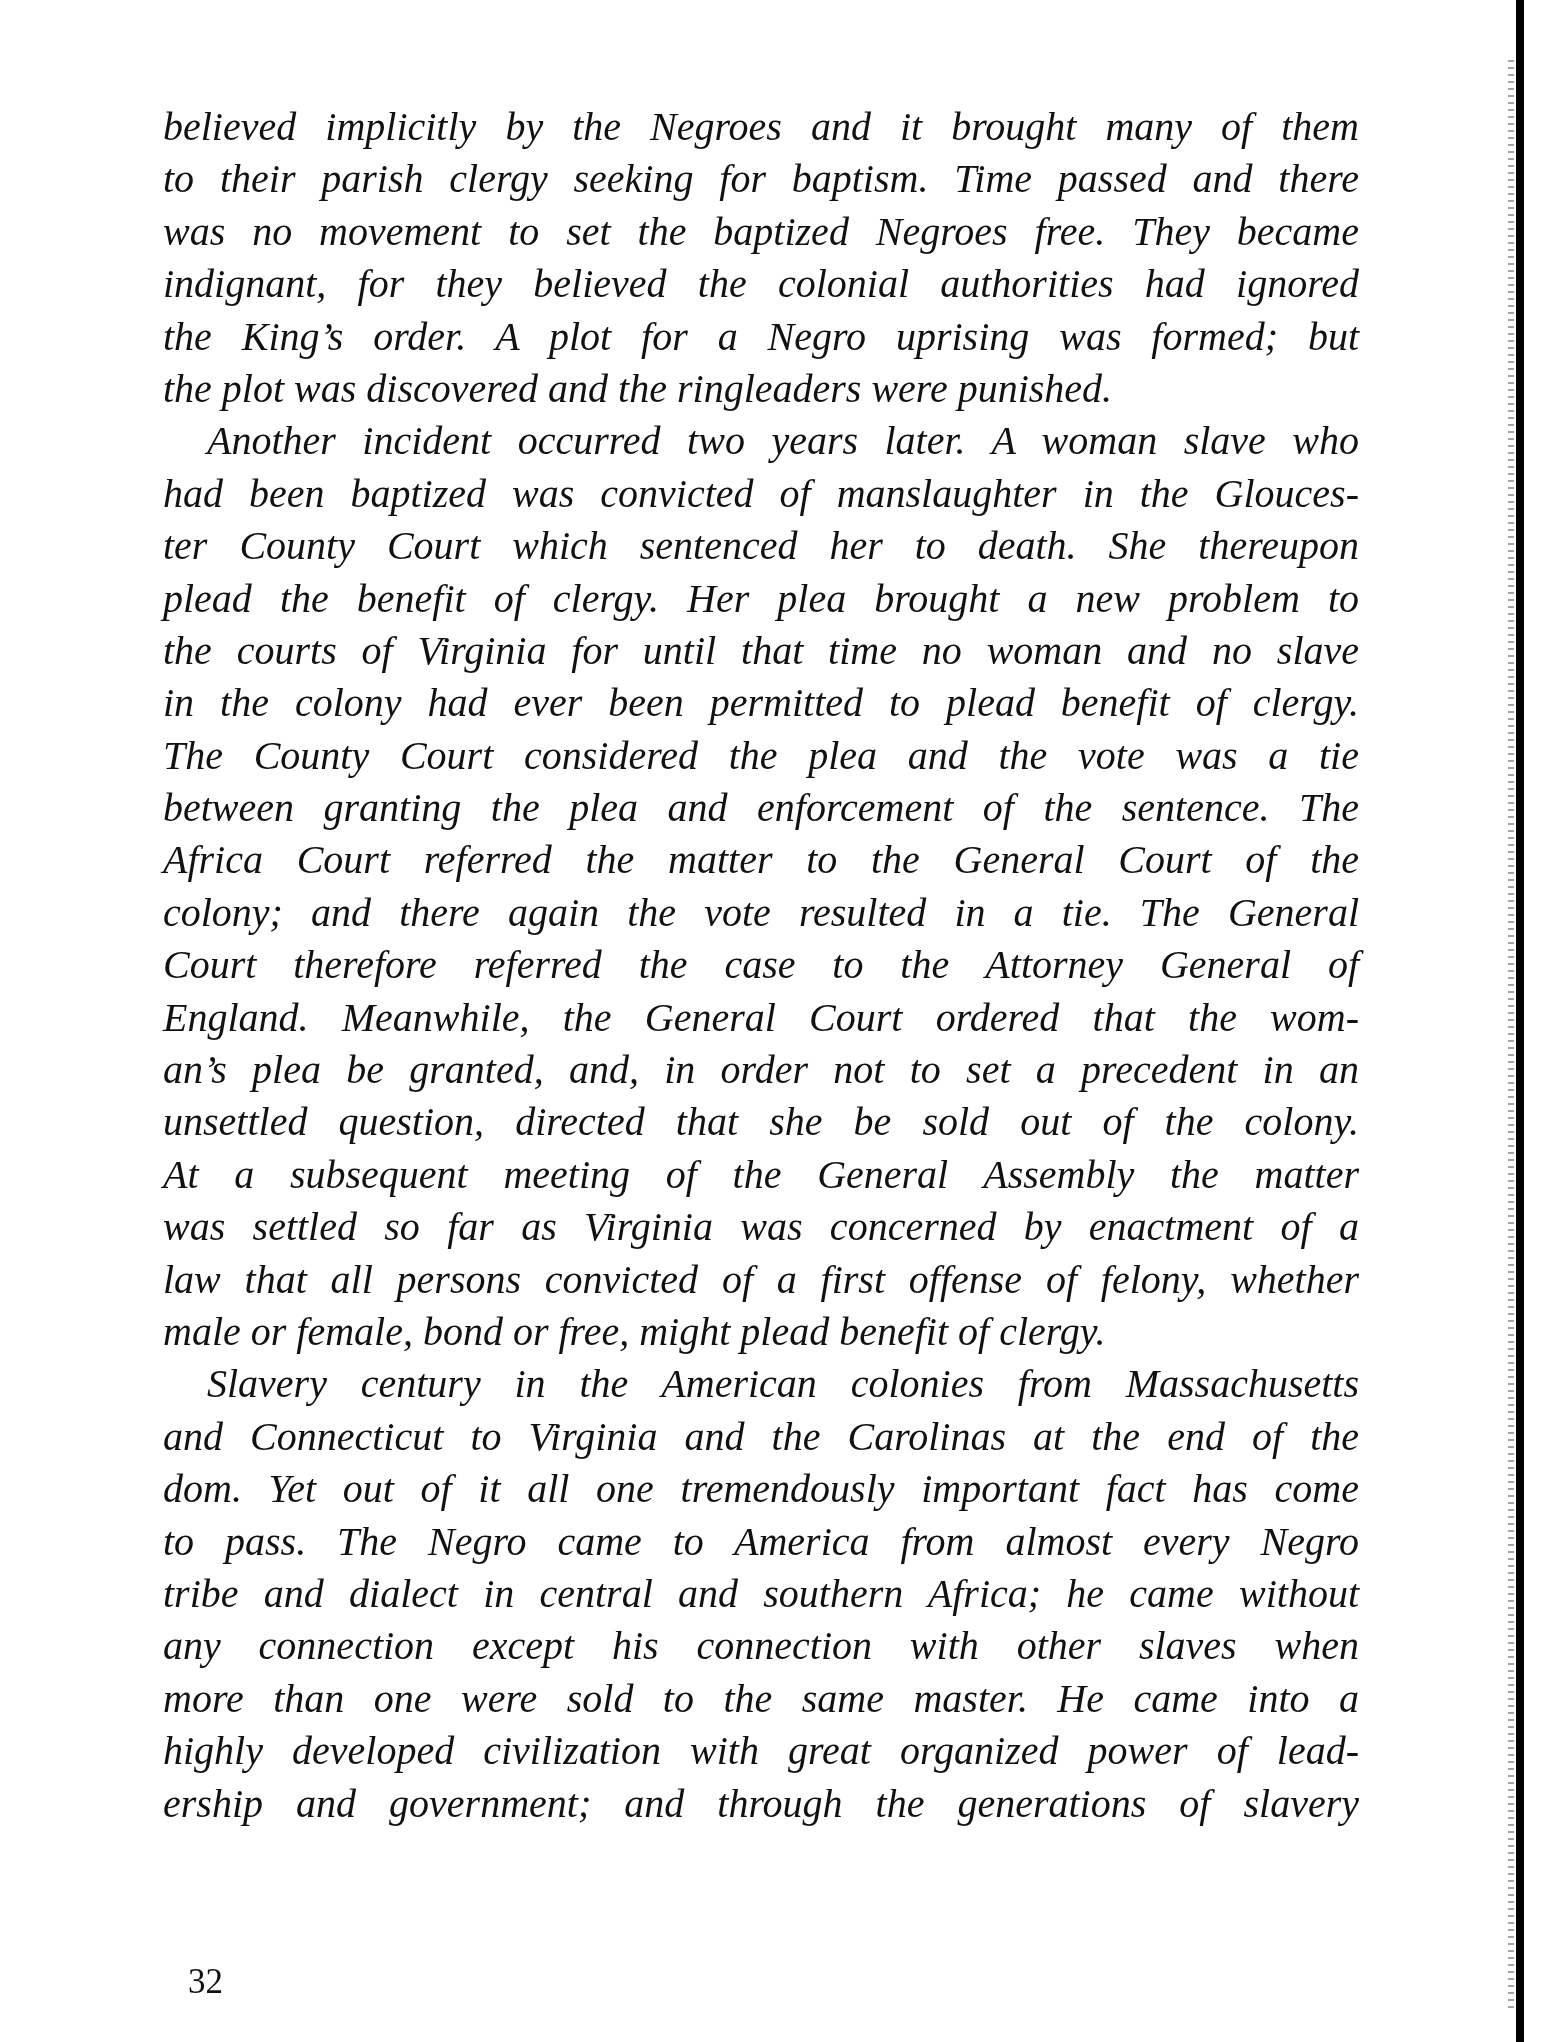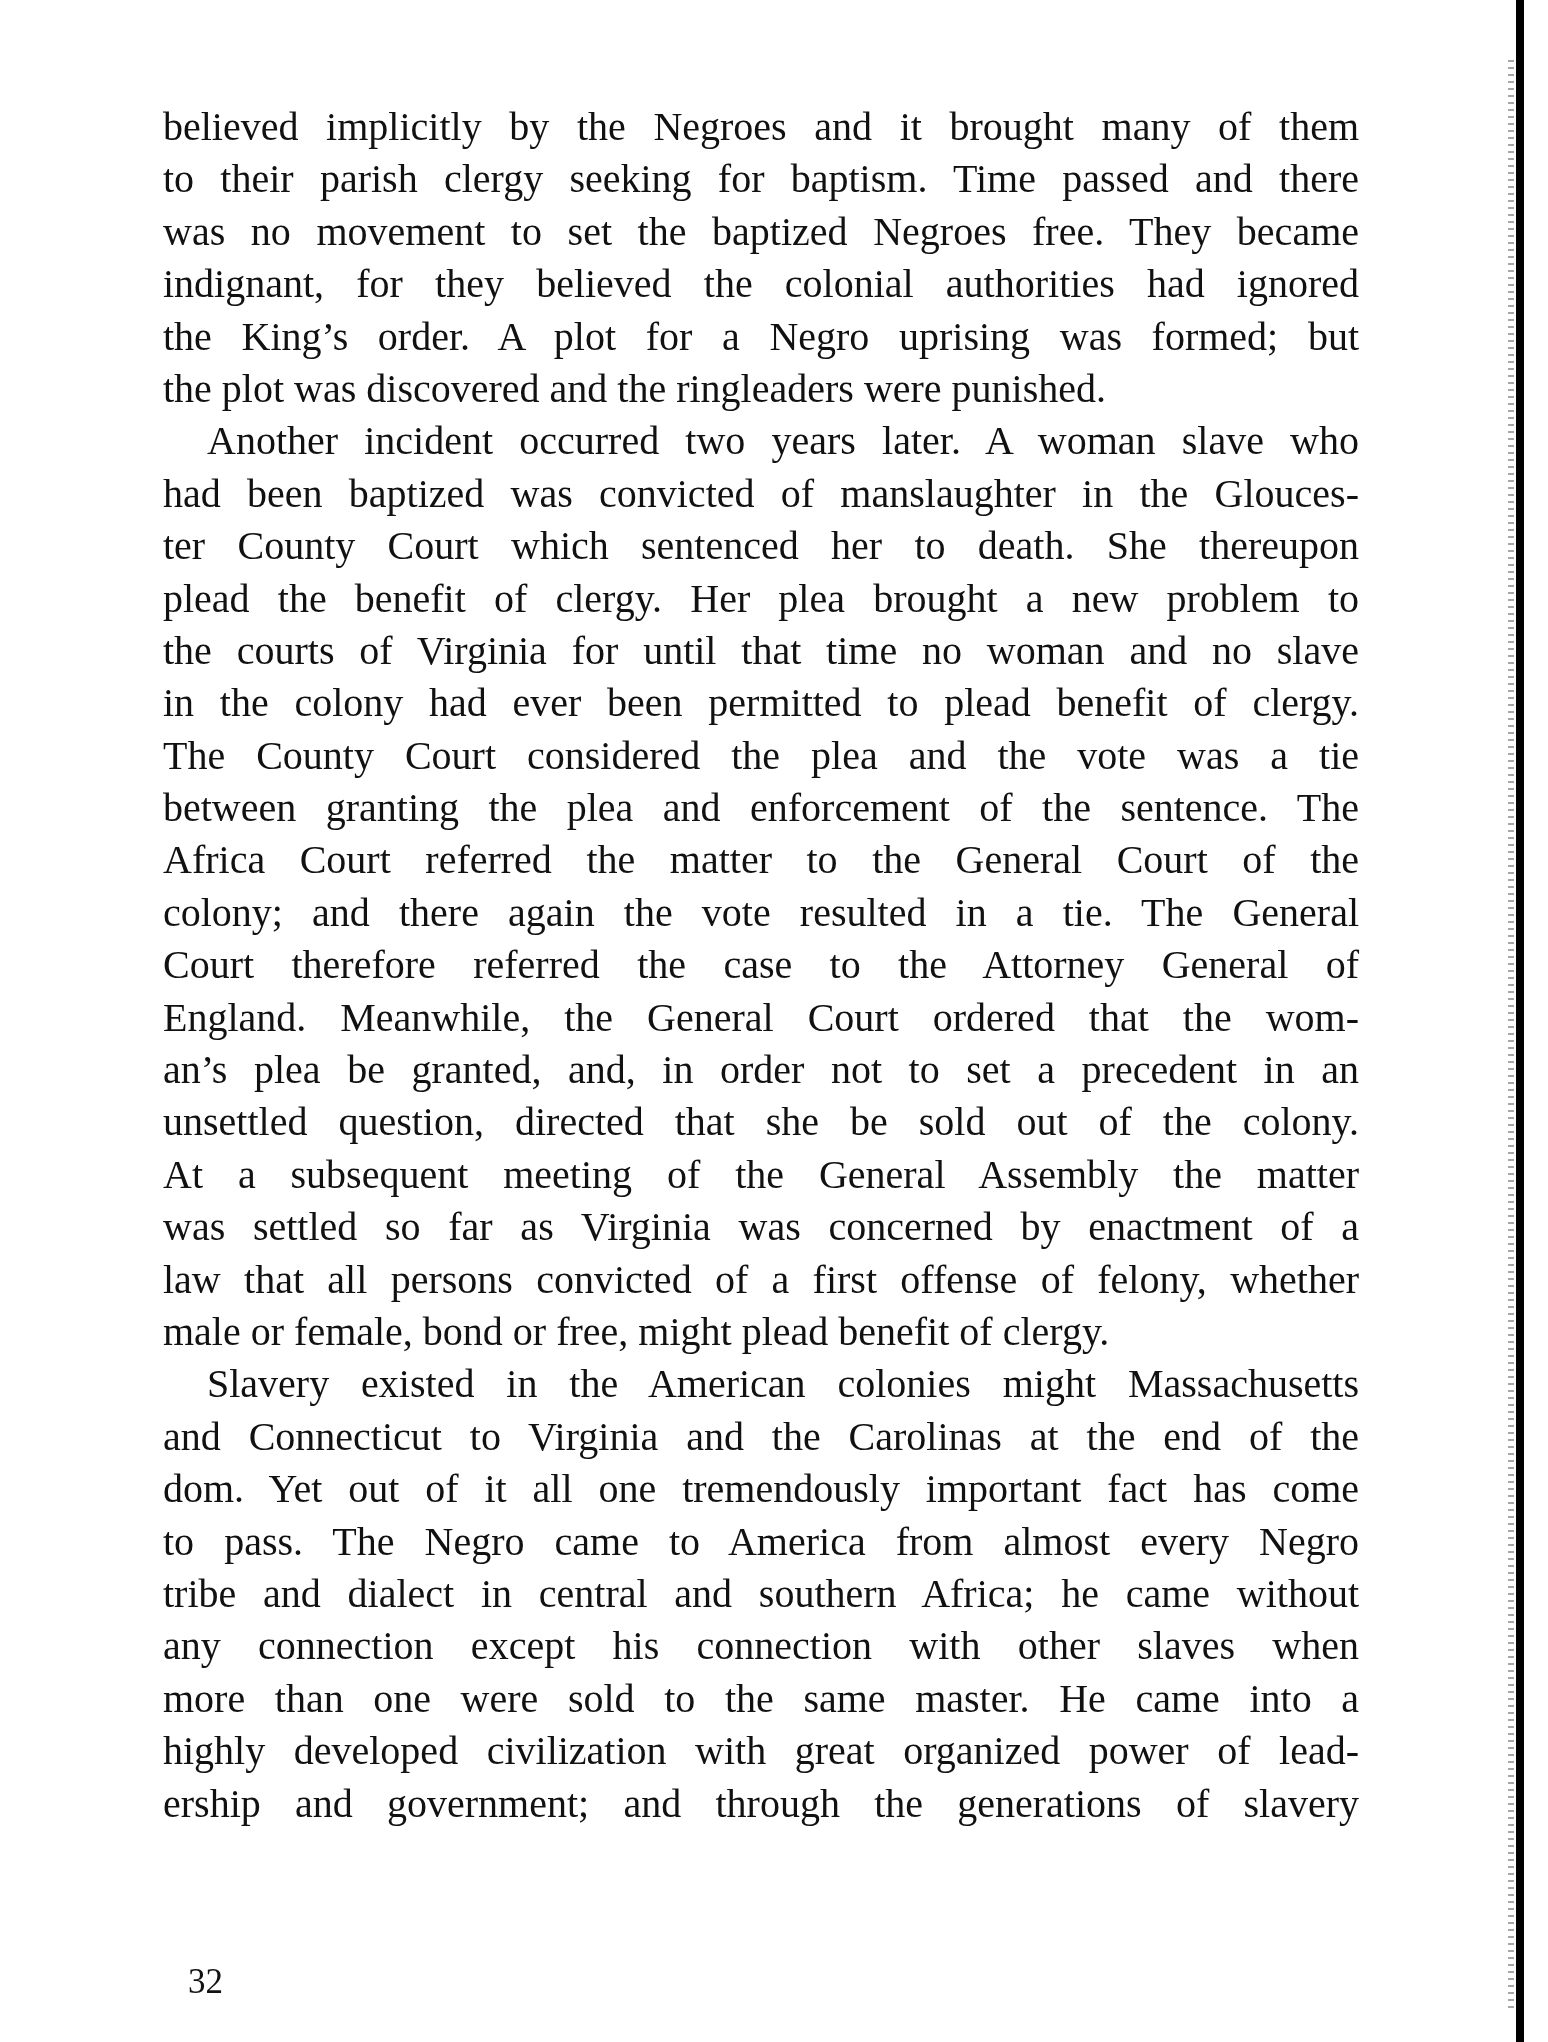--- a/index.html
+++ b/index.html
@@ -6,20 +6,21 @@
   body { width:1548px; height:2042px; position:relative; overflow:hidden; }
   .page { position:absolute; left:0; top:0; width:1548px; height:2042px; background:#fff; }
   .text-block {
     position:absolute; left:163px; top:101px; width:1196px;
     font-family:"Liberation Serif", "DejaVu Serif", serif;
     font-size:40px; line-height:52.4px; color:#111;
   }
   .line {
     display:block; white-space:nowrap; text-align:justify; text-align-last:justify;
     height:52.4px;
+    font-style:italic;
   }
   .line.last { text-align-last:left; }
   .line.indent { padding-left:44px; }
   .page-number {
     position:absolute; left:188px; top:1962px;
     font-family:"Liberation Serif", "DejaVu Serif", serif;
     font-size:35px; color:#111;
   }
   .binding-edge {
     position:absolute; left:1516px; top:0; width:8px; height:2042px; background:#000;
@@ -57,21 +58,21 @@
         <span class="line">Court therefore referred the case to the Attorney General of</span>
         <span class="line">England. Meanwhile, the General Court ordered that the wom-</span>
         <span class="line">an’s plea be granted, and, in order not to set a precedent in an</span>
         <span class="line">unsettled question, directed that she be sold out of the colony.</span>
         <span class="line">At a subsequent meeting of the General Assembly the matter</span>
         <span class="line">was settled so far as Virginia was concerned by enactment of a</span>
         <span class="line">law that all persons convicted of a first offense of felony, whether</span>
         <span class="line last">male or female, bond or free, might plead benefit of clergy.</span>
       </div>
       <div>
-        <span class="line indent">Slavery existed in the American colonies might Massachusetts</span>
+        <span class="line indent">Slavery century in the American colonies from Massachusetts</span>
         <span class="line">and Connecticut to Virginia and the Carolinas at the end of the</span>
         <span class="line">dom. Yet out of it all one tremendously important fact has come</span>
         <span class="line">to pass. The Negro came to America from almost every Negro</span>
         <span class="line">tribe and dialect in central and southern Africa; he came without</span>
         <span class="line">any connection except his connection with other slaves when</span>
         <span class="line">more than one were sold to the same master. He came into a</span>
         <span class="line">highly developed civilization with great organized power of lead-</span>
         <span class="line">ership and government; and through the generations of slavery</span>
       </div>
     </div>

